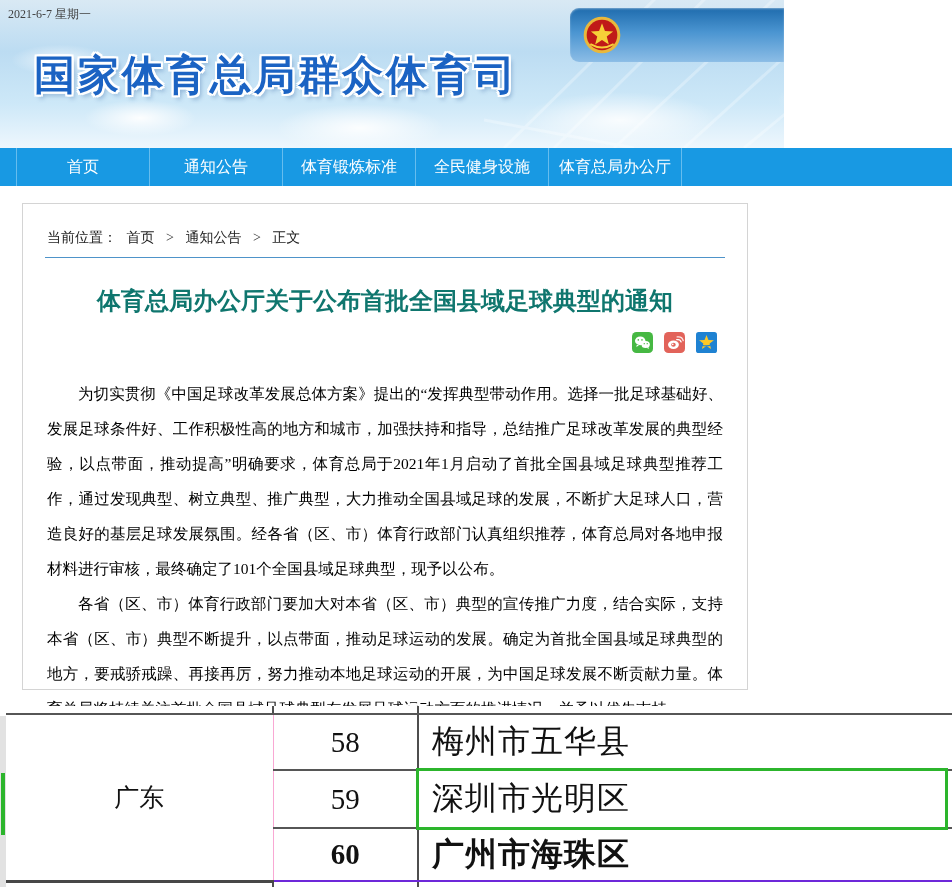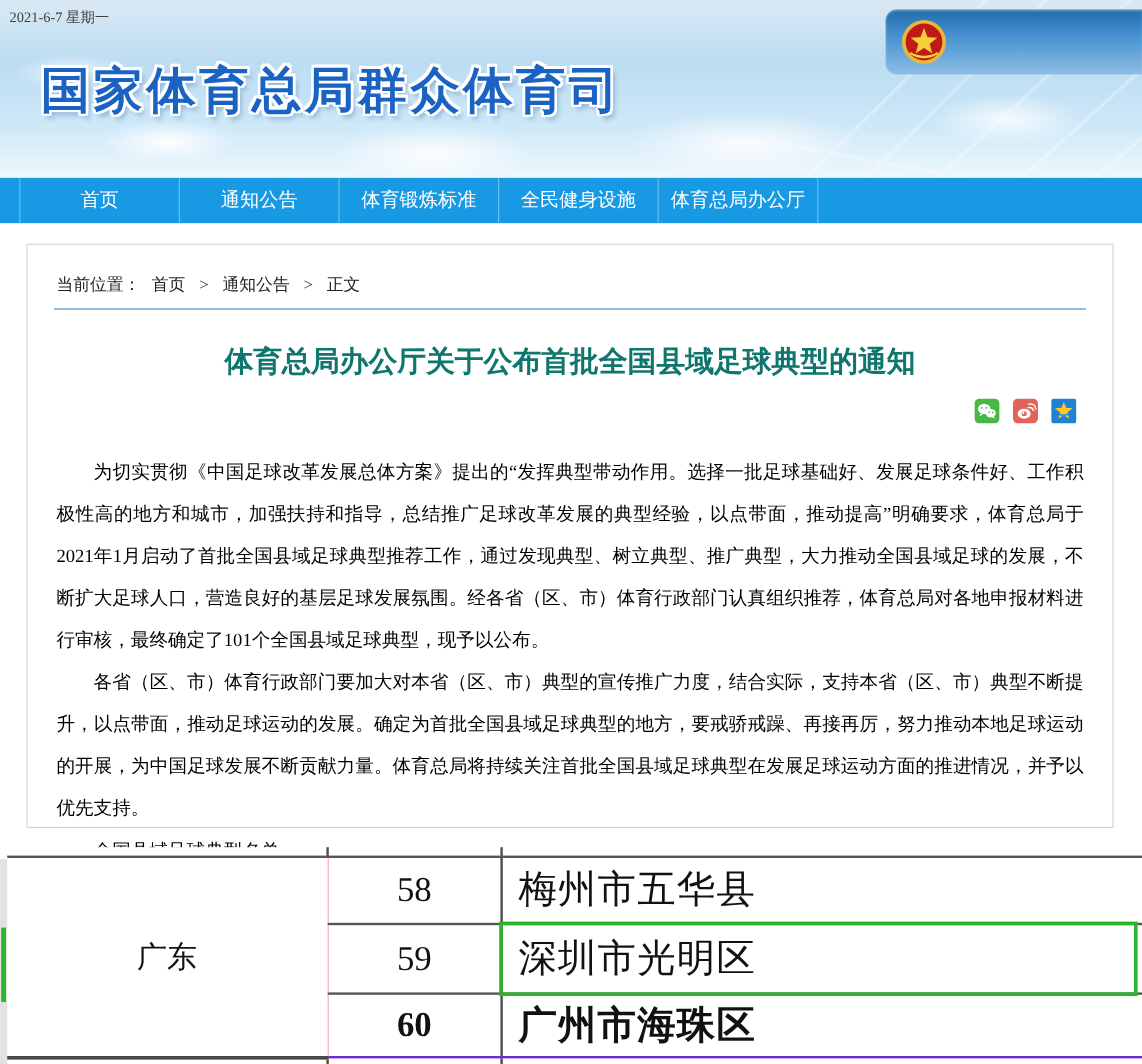--- a/index.html
+++ b/index.html
@@ -1,20 +1,20 @@
 <!DOCTYPE html>
 <html><head>
 <meta charset="utf-8">
 <style>
   * { margin:0; padding:0; box-sizing:border-box; }
   html,body { width:952px; height:887px; overflow:hidden; background:#fff;
     font-family:"Liberation Sans", sans-serif; }
 
   
-  .site-header { position:relative; width:952px; height:148px; overflow:hidden;
+  .site-header { position:relative; width:784px; height:148px; overflow:hidden;
     background:linear-gradient(180deg,#d9e9f4 0%,#bcdcf2 35%,#cde8f8 70%,#eef7fd 100%); }
   .clouds { position:absolute; inset:0; pointer-events:none;
     background:
       radial-gradient(80px 26px at 140px 118px, rgba(255,255,255,.95) 0%, rgba(255,255,255,0) 70%),
       radial-gradient(120px 34px at 360px 128px, rgba(255,255,255,.9) 0%, rgba(255,255,255,0) 70%),
       radial-gradient(140px 40px at 620px 120px, rgba(255,255,255,.85) 0%, rgba(255,255,255,0) 70%),
       radial-gradient(90px 30px at 840px 100px, rgba(255,255,255,.8) 0%, rgba(255,255,255,0) 70%),
       radial-gradient(70px 22px at 60px 60px, rgba(255,255,255,.7) 0%, rgba(255,255,255,0) 70%);}
   .net-deco { position:absolute; right:-30px; top:0; width:330px; height:148px; opacity:.5; }
   .date-line { position:absolute; left:8px; top:6px; font-size:12px; color:#3f3f3f;
@@ -33,21 +33,21 @@
     text-shadow:-1px -1px 0 #fff,1px -1px 0 #fff,-1px 1px 0 #fff,1px 1px 0 #fff; }
   .gov-text .en { font-size:8px; color:#dcEAf6; color:#dcebf7; margin-top:2px; letter-spacing:.2px; }
 
   
   .main-nav { width:952px; height:38px; background:#1899e3; display:flex; align-items:stretch; }
   .main-nav .pad { width:17px; border-right:1px solid #66bdee; }
   .nav-item { width:133px; display:flex; align-items:center; justify-content:center;
     color:#fff; font-size:16px; text-decoration:none; border-right:1px solid #66bdee; cursor:pointer; }
 
   
-  .card { margin:17px 24px 16px 22px; width:906px; height:487px; background:#fff;
+  .card { margin:17px 24px 16px 22px; width:726px; height:487px; background:#fff;
     border:1px solid #d4d4d4; position:relative; }
   .breadcrumb { margin:0 22px; padding:25px 2px 10px 2px; border-bottom:1px solid #4e93c9;
     font-family:"Liberation Serif", serif; font-size:14px; color:#222; }
   .breadcrumb a { color:#222; text-decoration:none; cursor:pointer; }
   .breadcrumb .sep { margin:0 8px; color:#333; }
   .breadcrumb .lbl { margin-right:6px; }
   .art-title { margin-top:27px; text-align:center; font-size:24px; font-weight:bold; color:#0f766e; }
   .meta-row { position:relative; margin-top:15px; height:24px; }
   .meta { text-align:center; font-family:"Liberation Serif", serif; font-size:13px; color:#808080; }
   .share { position:absolute; right:30px; top:0; display:flex; gap:11px; }

